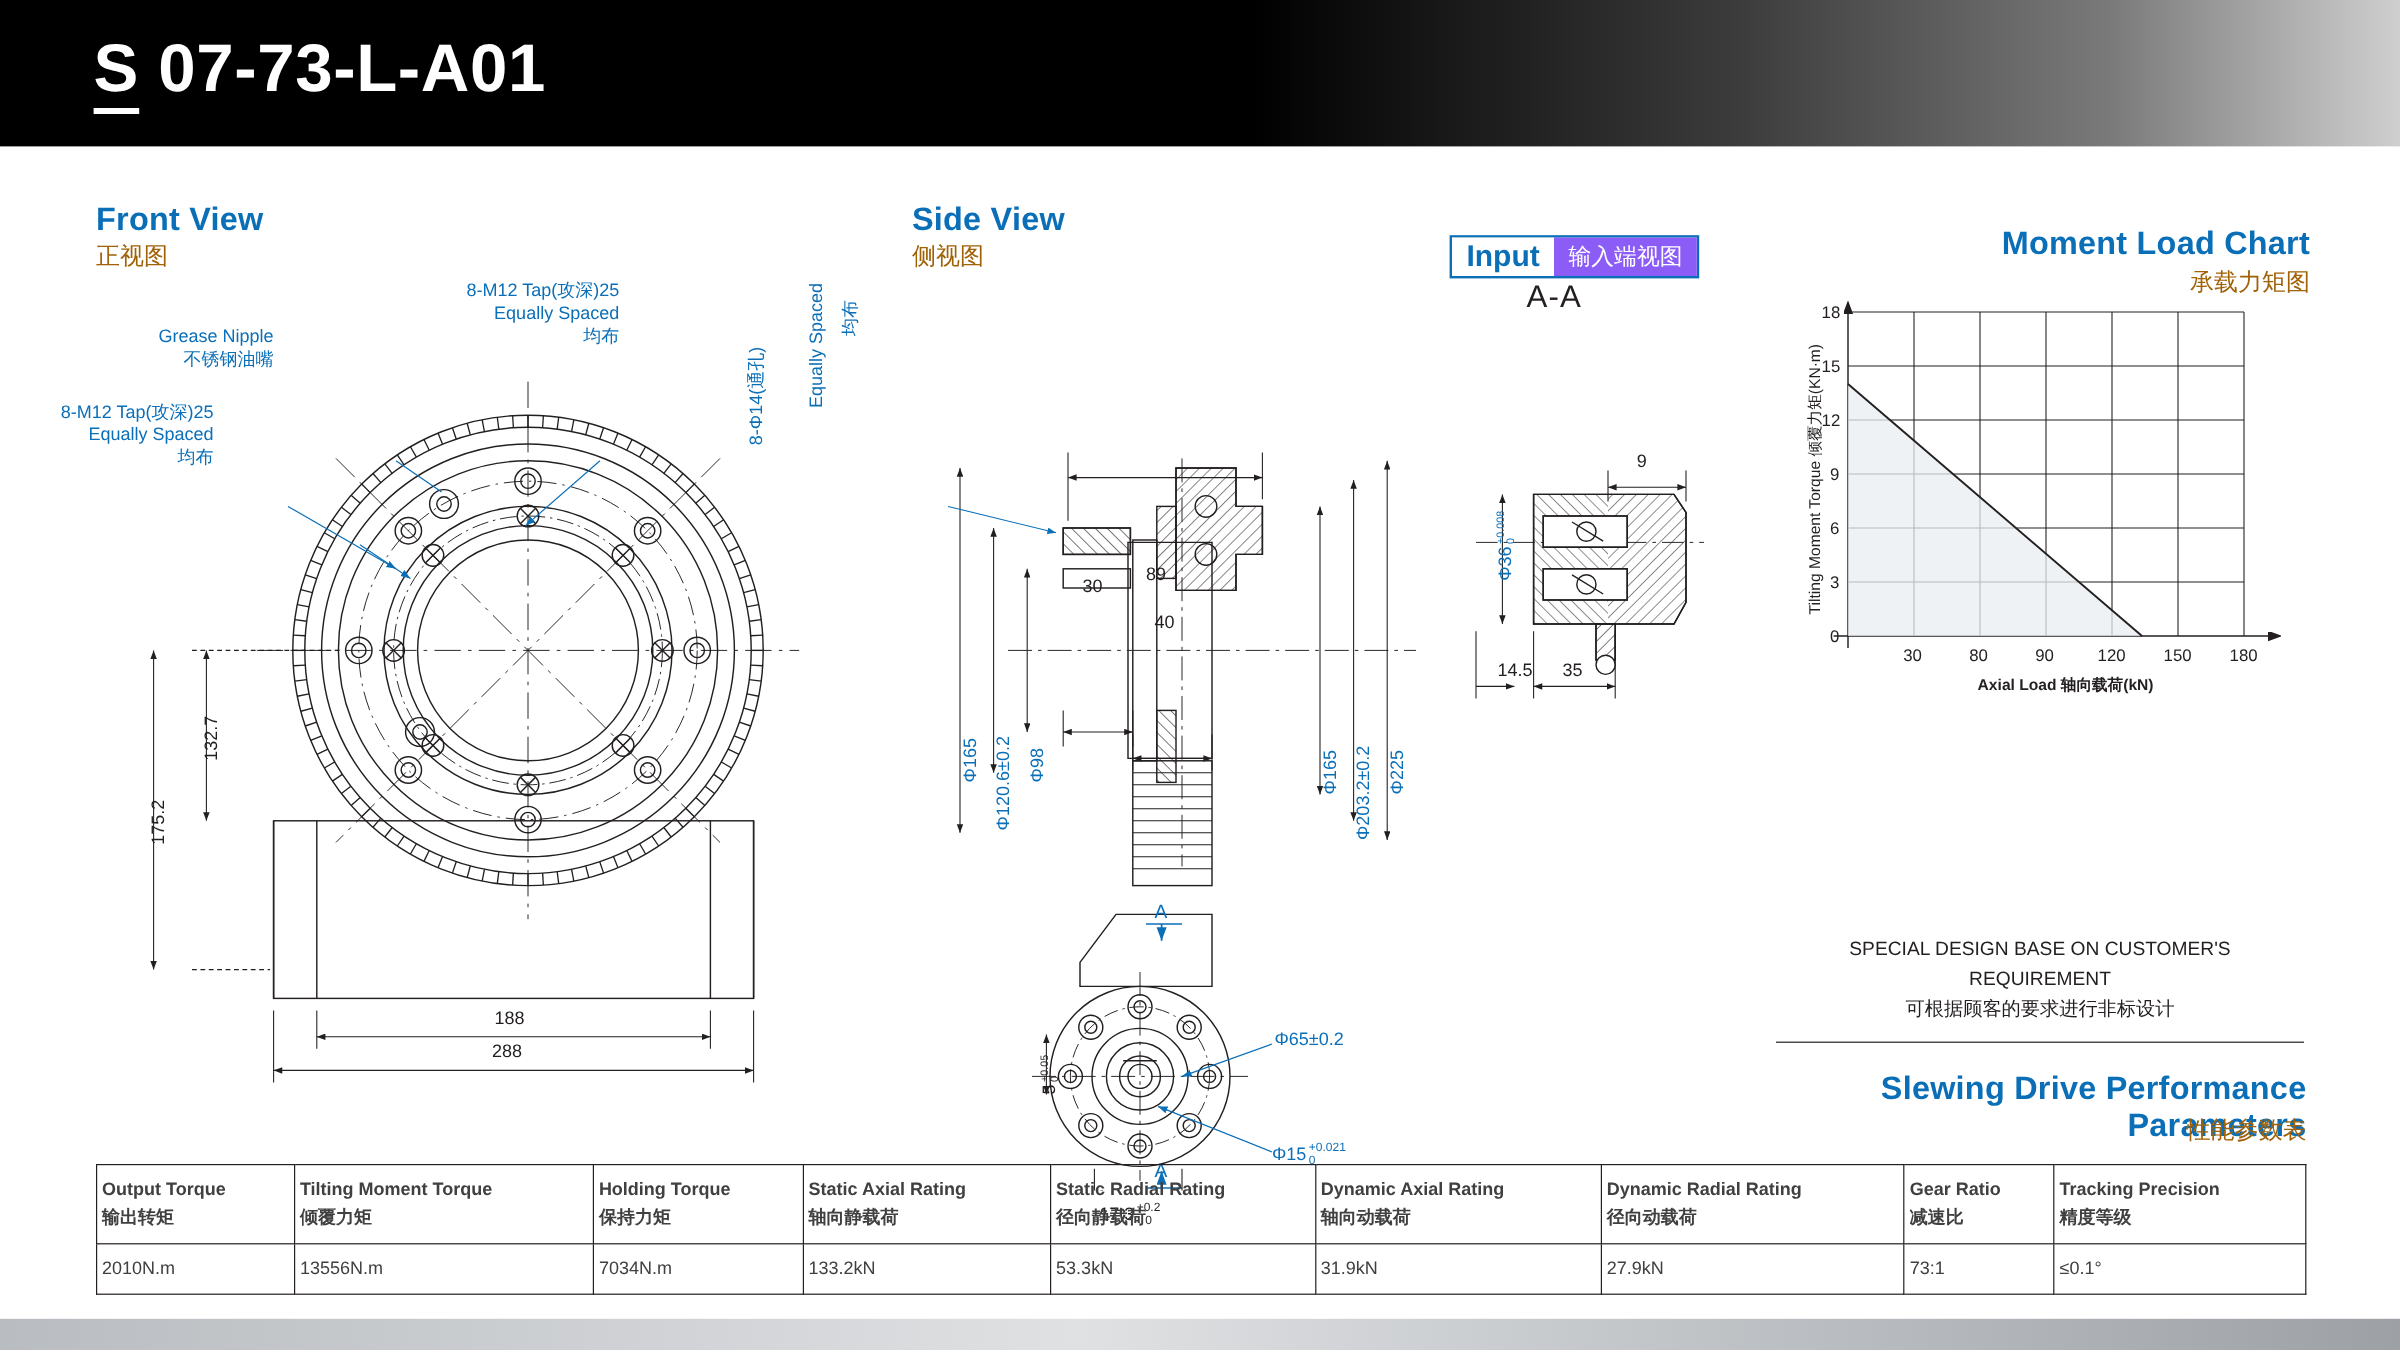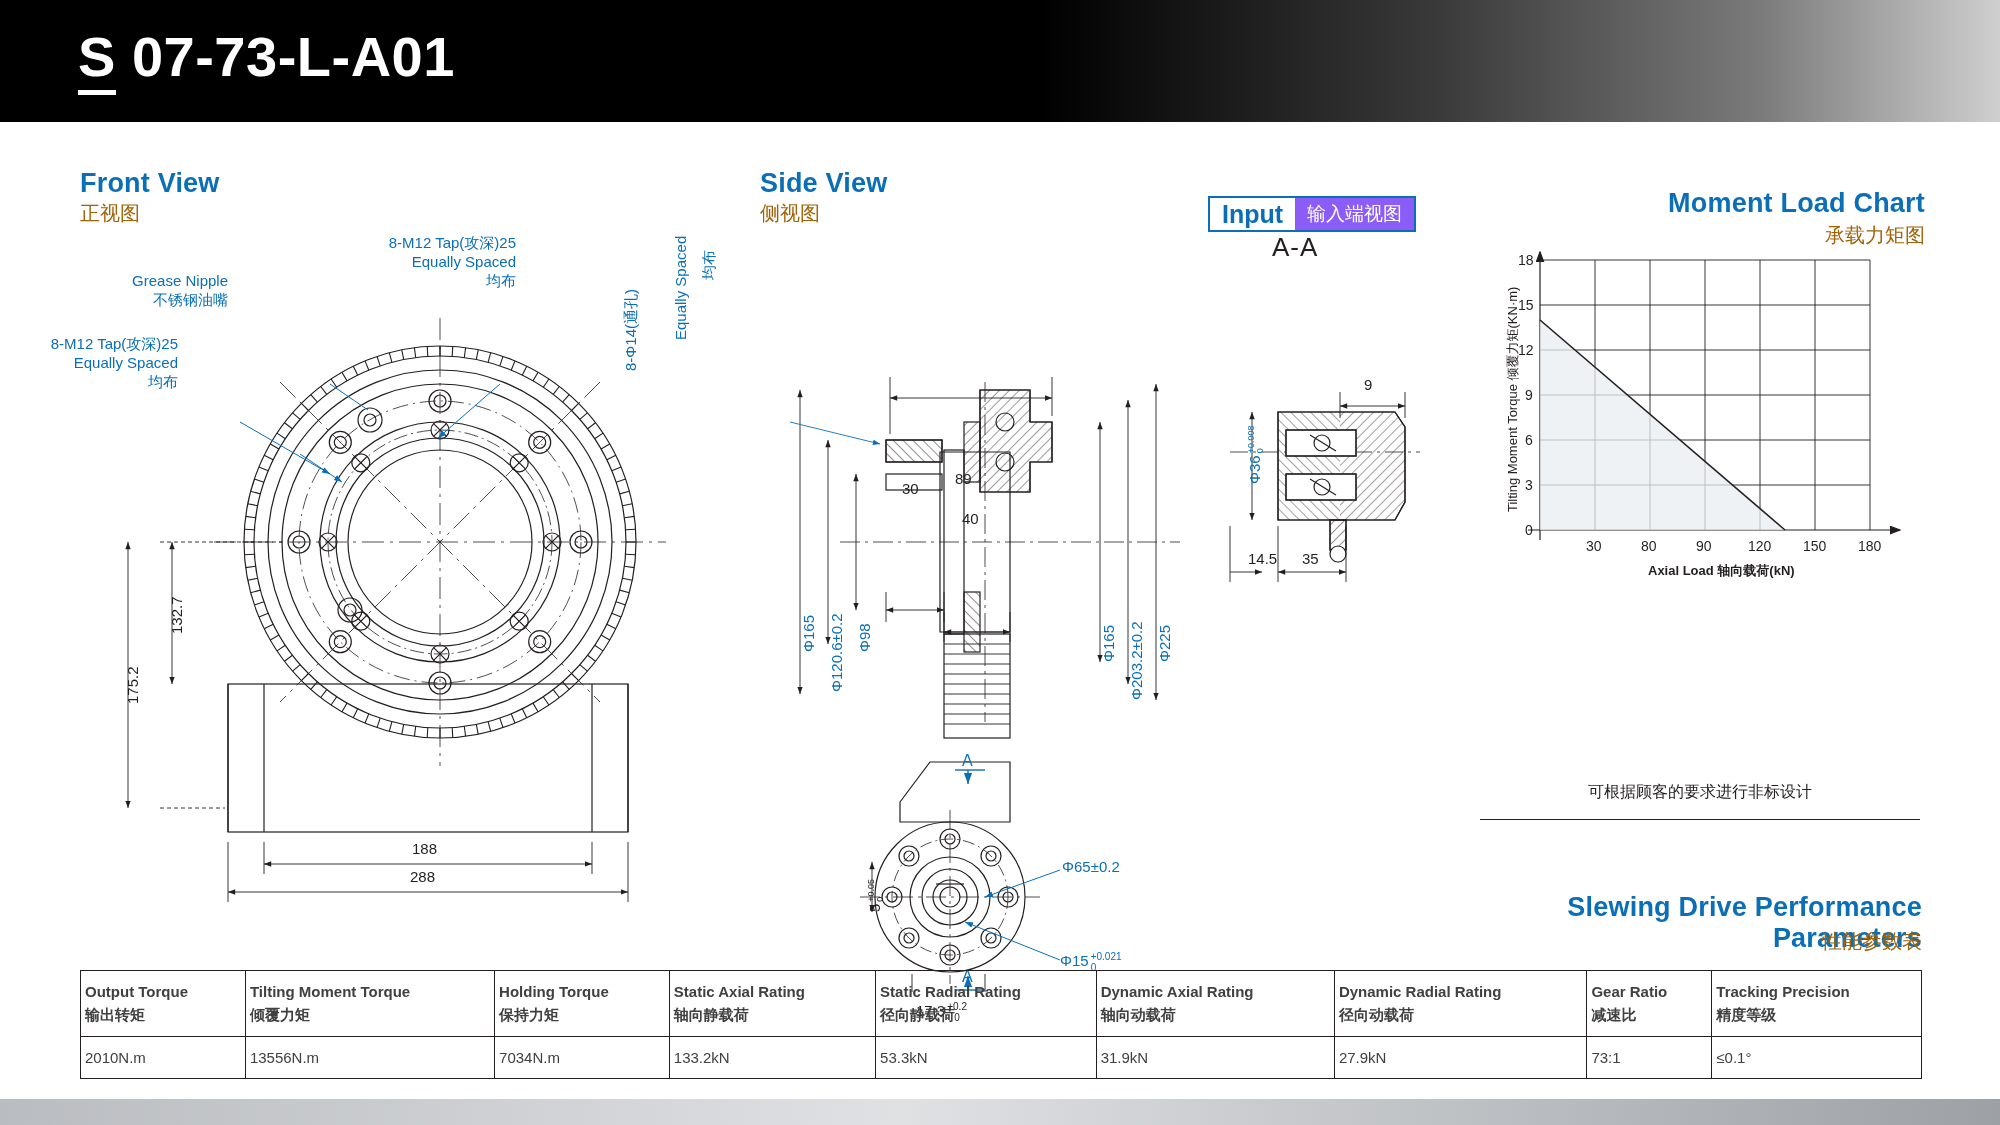--- a/index.html
+++ b/index.html
@@ -614,20 +614,21 @@
   <div class="tick" style="left:216px; top:298px;">90</div>
   <div class="tick" style="left:268px; top:298px;">120</div>
   <div class="tick" style="left:323px; top:298px;">150</div>
   <div class="tick" style="left:378px; top:298px;">180</div>
 
   <div class="axis-label-y" style="left:24px; top:272px;">Tilting Moment Torque 倾覆力矩(KN·m)</div>
   <div class="axis-label-x" style="left:168px; top:322px;">Axial Load 轴向载荷(kN)</div>
 </div>
 
 <div class="special-note">
+  <div>SPECIAL DESIGN BASE ON CUSTOMER'S REQUIREMENT</div>
   <div>可根据顾客的要求进行非标设计</div>
   <div class="rule"></div>
 </div>
 
 <table class="tbl">
   <thead>
     <tr>
       <th>
         <div>Output Torque</div>
         <div class="cn">输出转矩</div>

